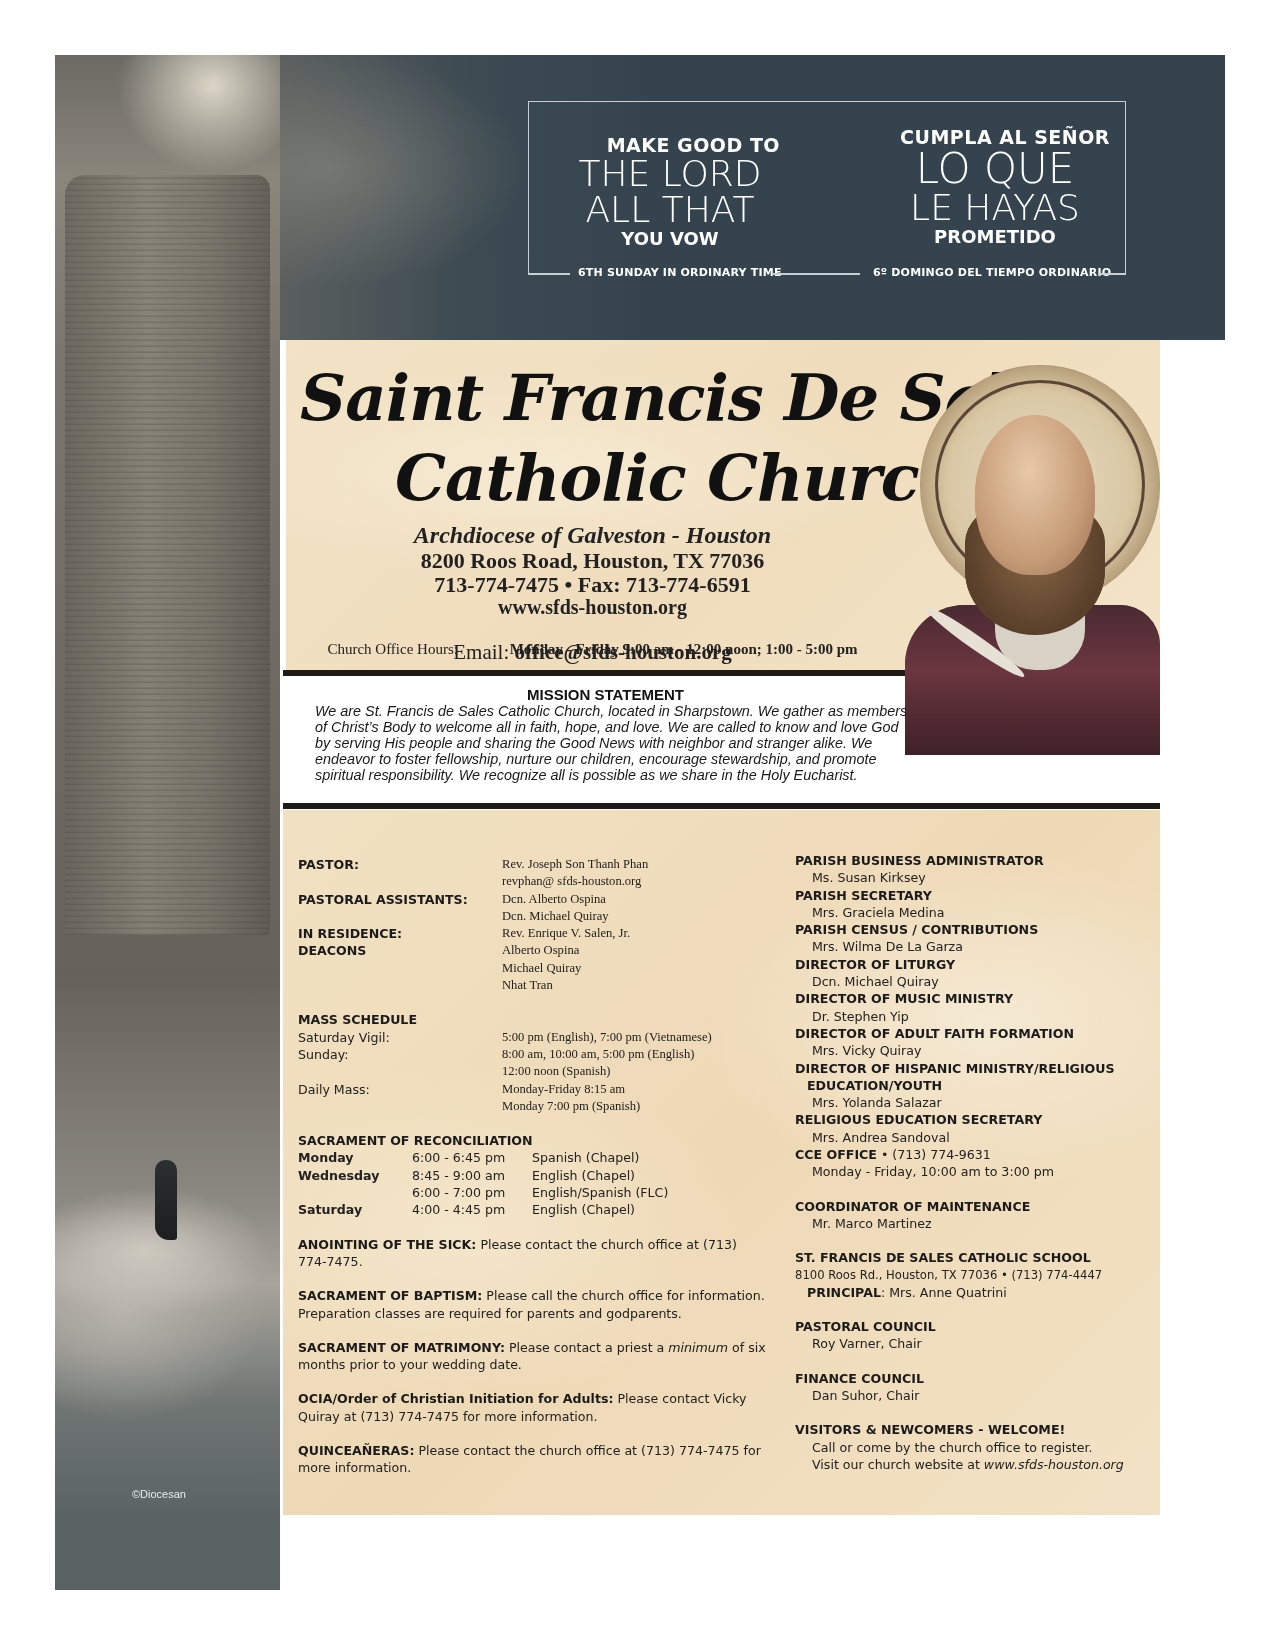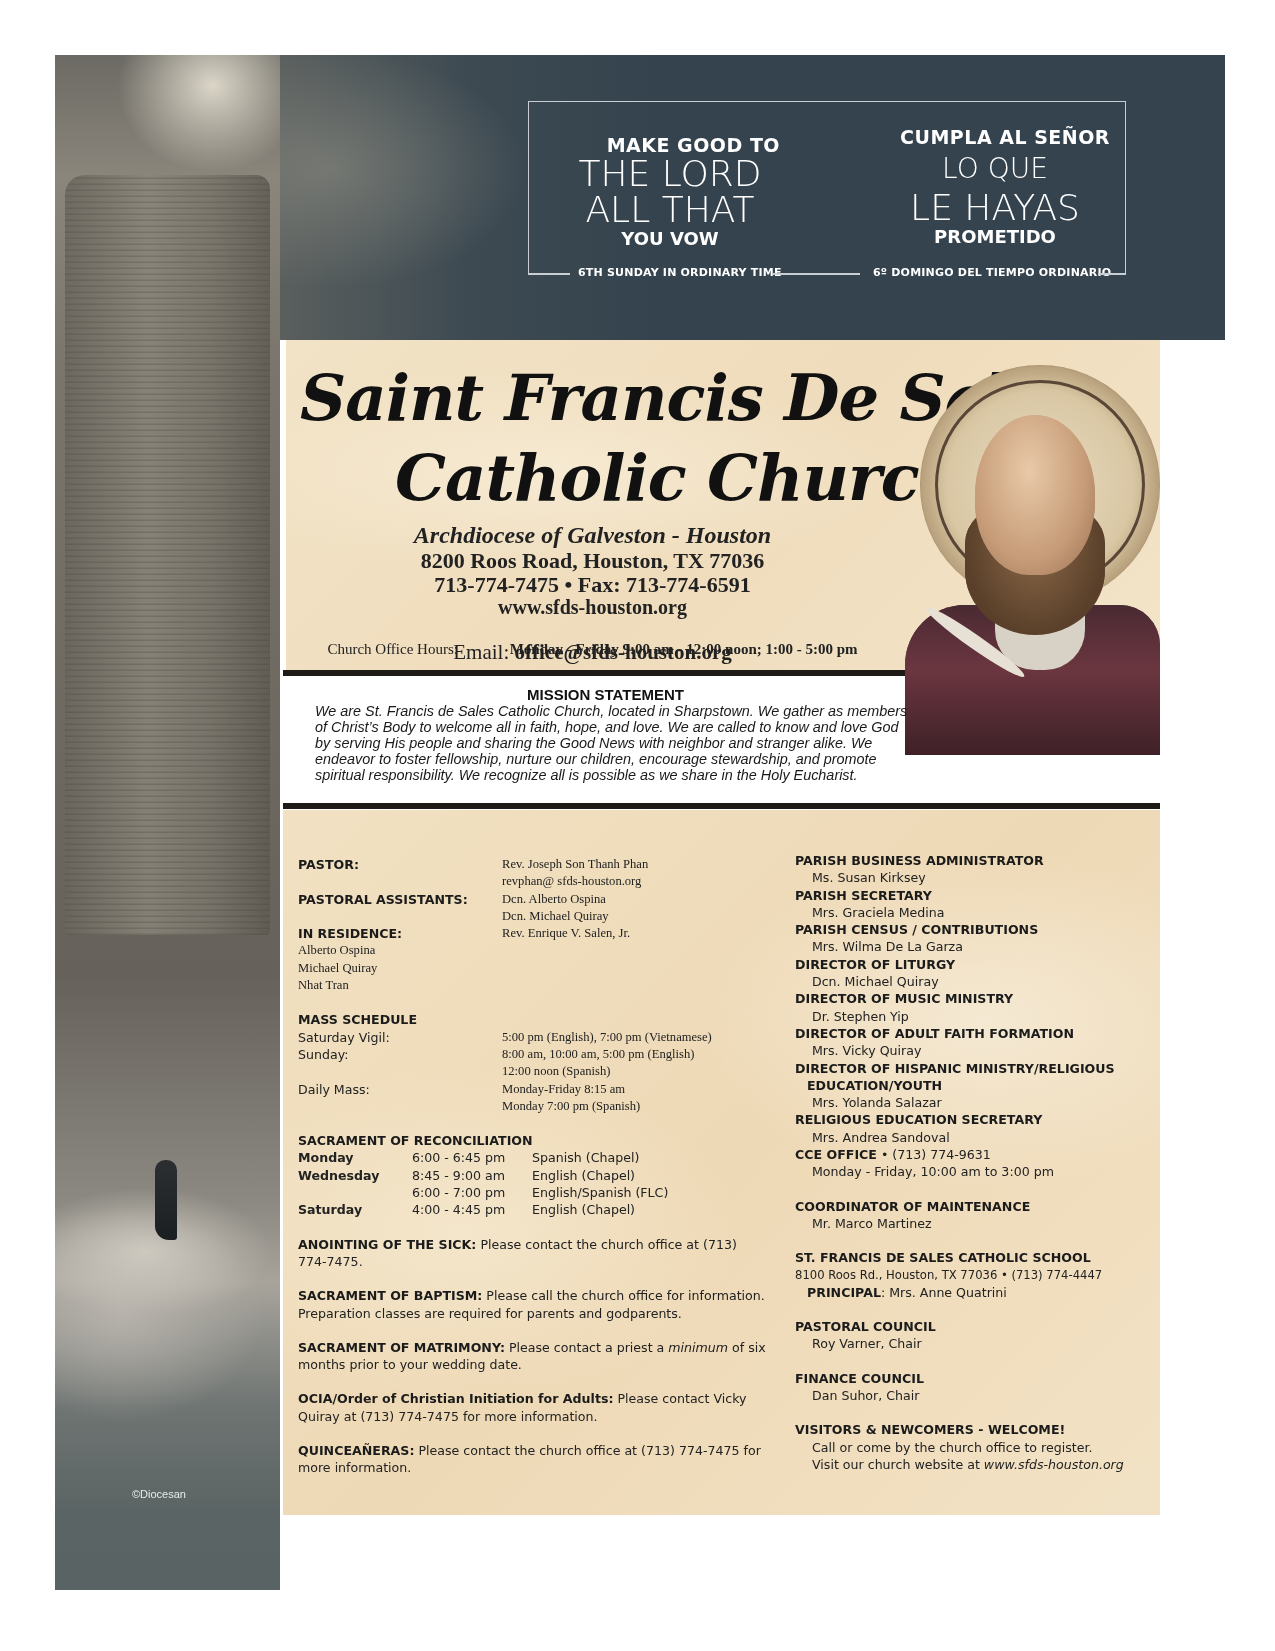--- a/index.html
+++ b/index.html
@@ -43,21 +43,21 @@
   .banner-frame {
     position:absolute; left:528px; top:101px; width:598px; height:174px;
     border:1.5px solid #c9ced2; border-bottom:none;
   }
   .banner-col { position:absolute; text-align:center; color:#ffffff; }
   .banner-col .b1 { font-family:"DejaVu Sans", sans-serif; font-weight:bold; font-size:19px; letter-spacing:0.5px; line-height:22px;text-align:right; }
   .banner-col .b2 { font-family:"DejaVu Sans", sans-serif; font-weight:200; font-size:36px; line-height:36px; letter-spacing:0px; }
   .banner-col .b3 { font-family:"DejaVu Sans", sans-serif; font-weight:bold; font-size:18px; line-height:22px; }
   .en-col { left:560px; top:134px; width:220px; }
   .es-col { left:880px; top:126px; width:230px; }
-  .es-col .b2.big { font-size:28px; line-height:42px; }
+  .es-col .b2.big { font-size:42px; line-height:42px; }
   .banner-foot {
     position:absolute; top:266px; font-family:"DejaVu Sans", sans-serif; font-weight:bold;
     font-size:11px; color:#ffffff; letter-spacing:0.2px;
   }
   .foot-en { left:578px; }
   .foot-es { left:873px; }
   .foot-line { position:absolute; top:273px; height:1.5px; background:#c9ced2; }
 
   
   .parchment {
@@ -243,20 +243,21 @@
     <div class="v">
       <div>Dcn. Alberto Ospina</div>
       <div>Dcn. Michael Quiray</div>
     </div>
   </div>
   <div class="row">
     <div class="k"><b>IN RESIDENCE:</b></div>
     <div class="v">Rev. Enrique V. Salen, Jr.</div>
   </div>
   <div class="row">
+    <div class="k"><b>DEACONS</b></div>
     <div class="v">
       <div>Alberto Ospina</div>
       <div>Michael Quiray</div>
       <div>Nhat Tran</div>
     </div>
   </div>
   <div class="gap"></div>
   <div><b>MASS SCHEDULE</b></div>
   <div class="row">
     <div class="k">Saturday Vigil:</div>

